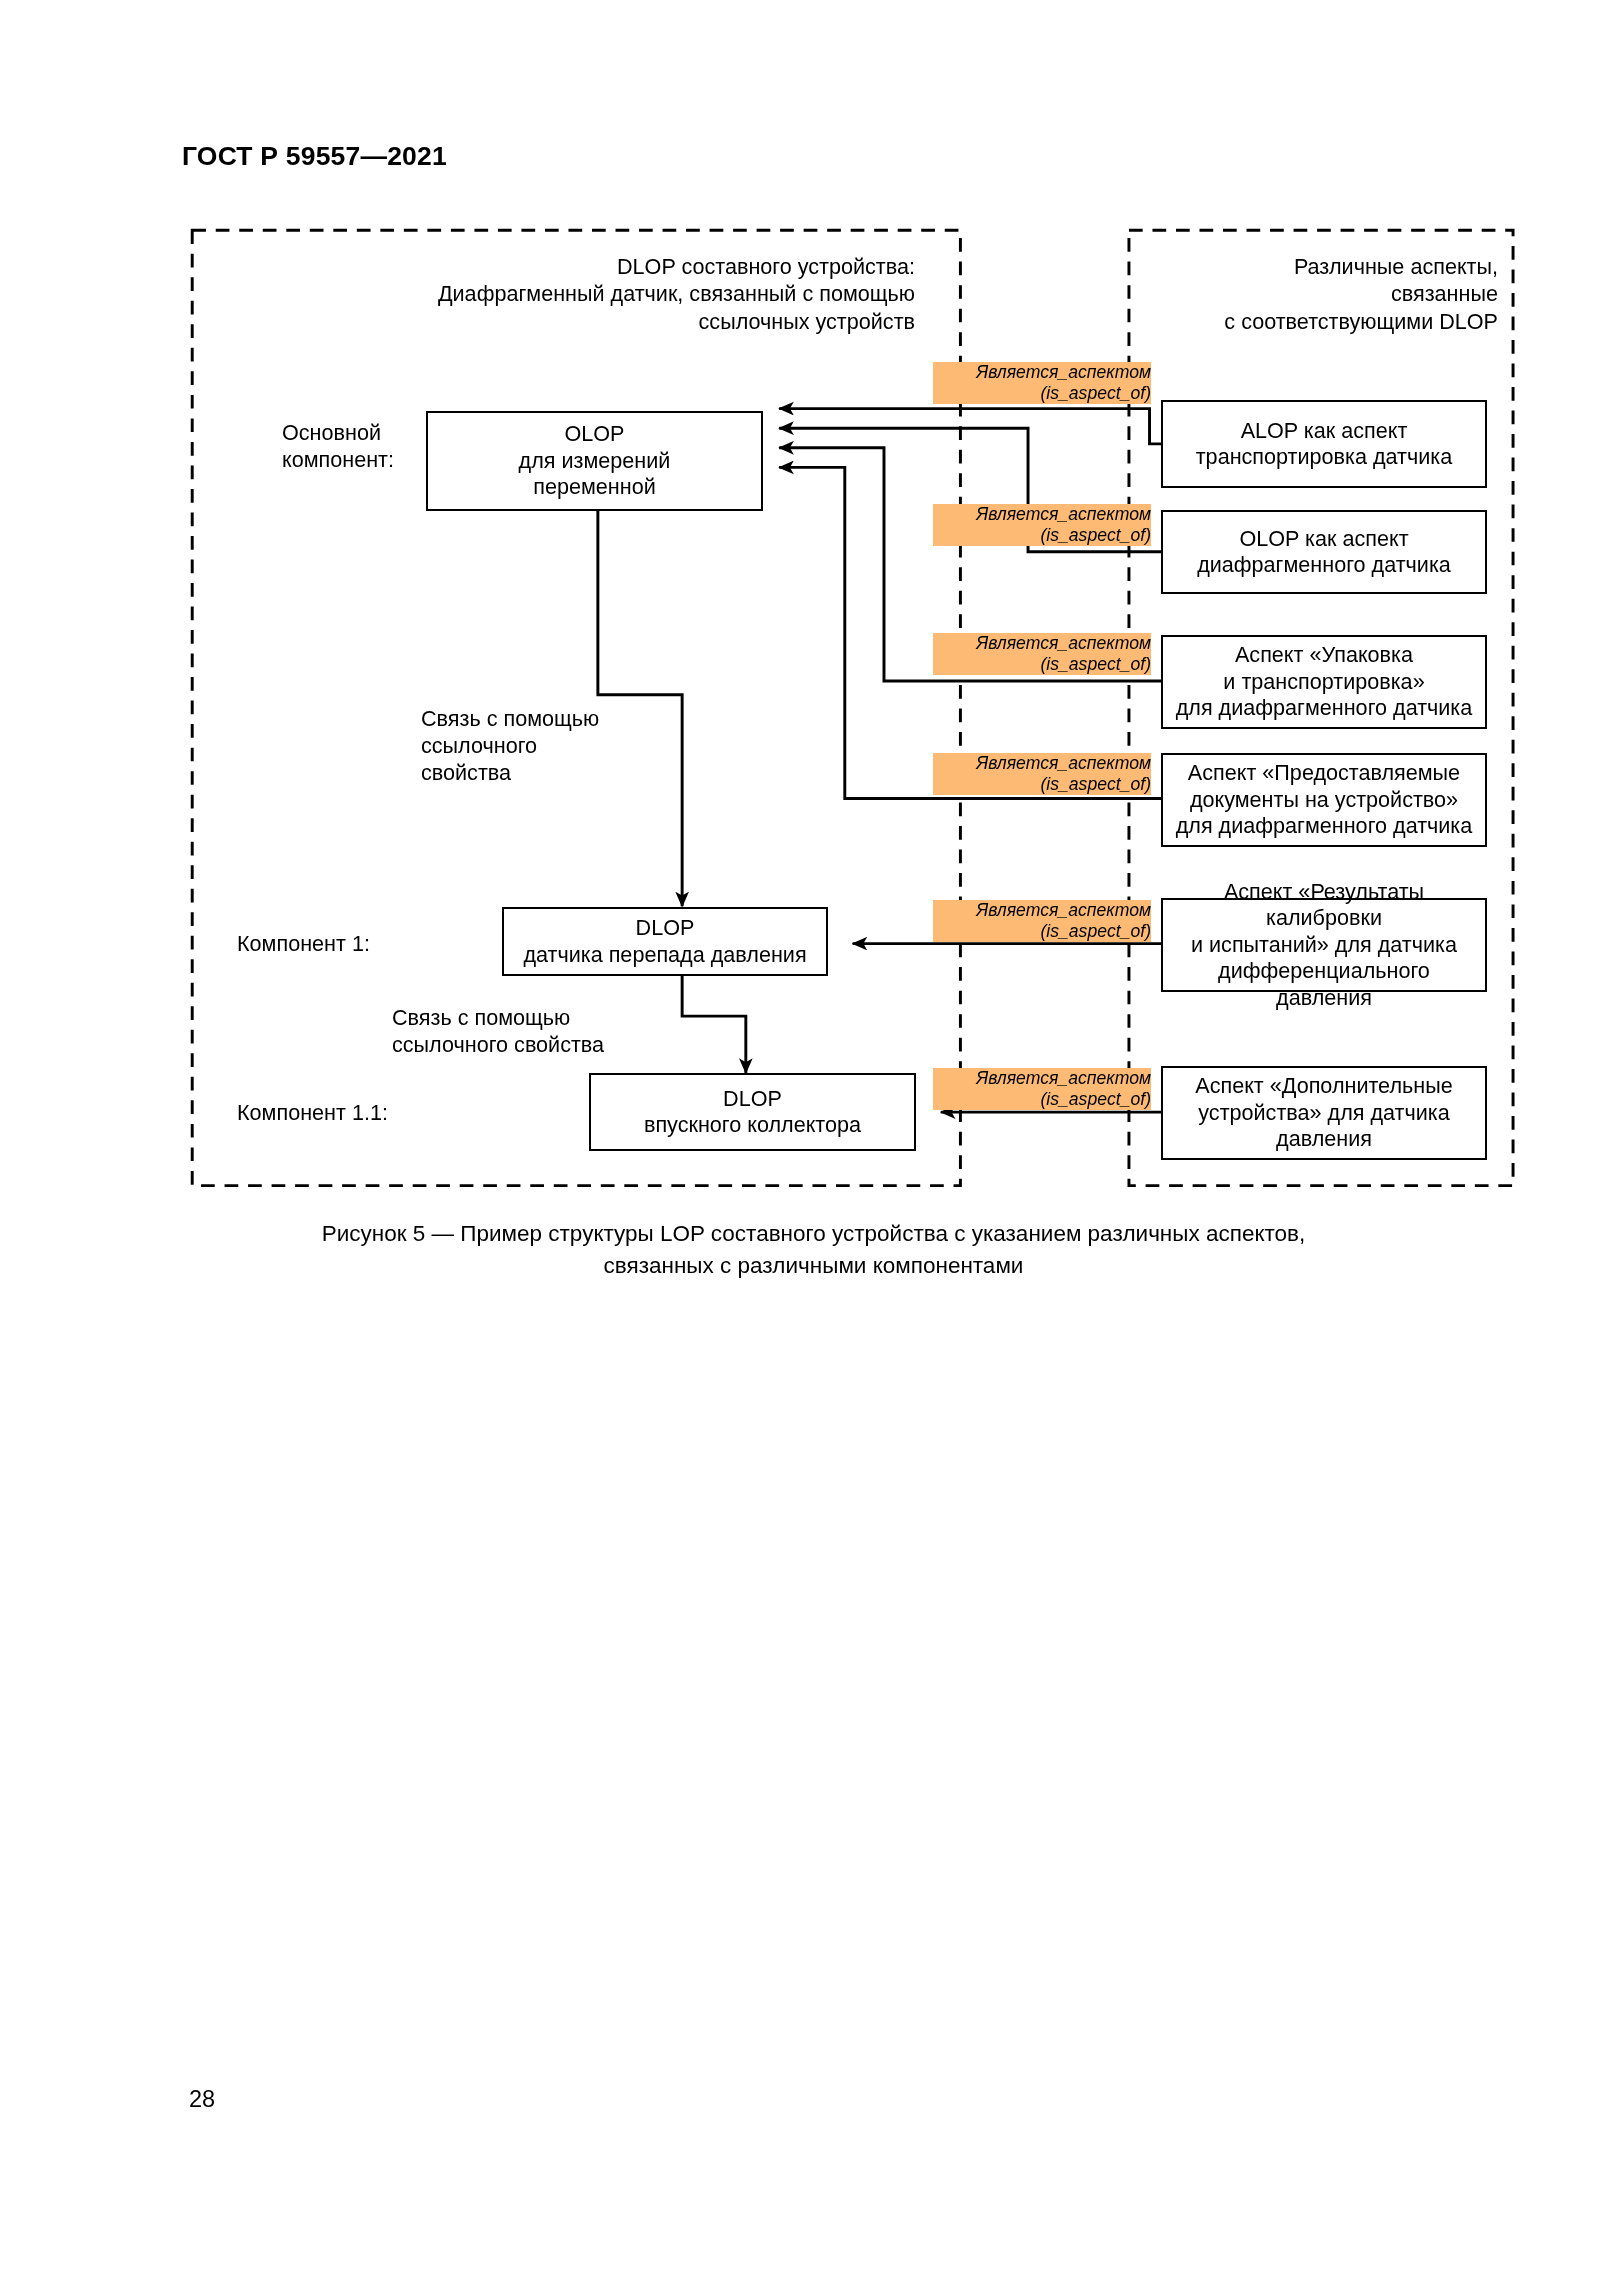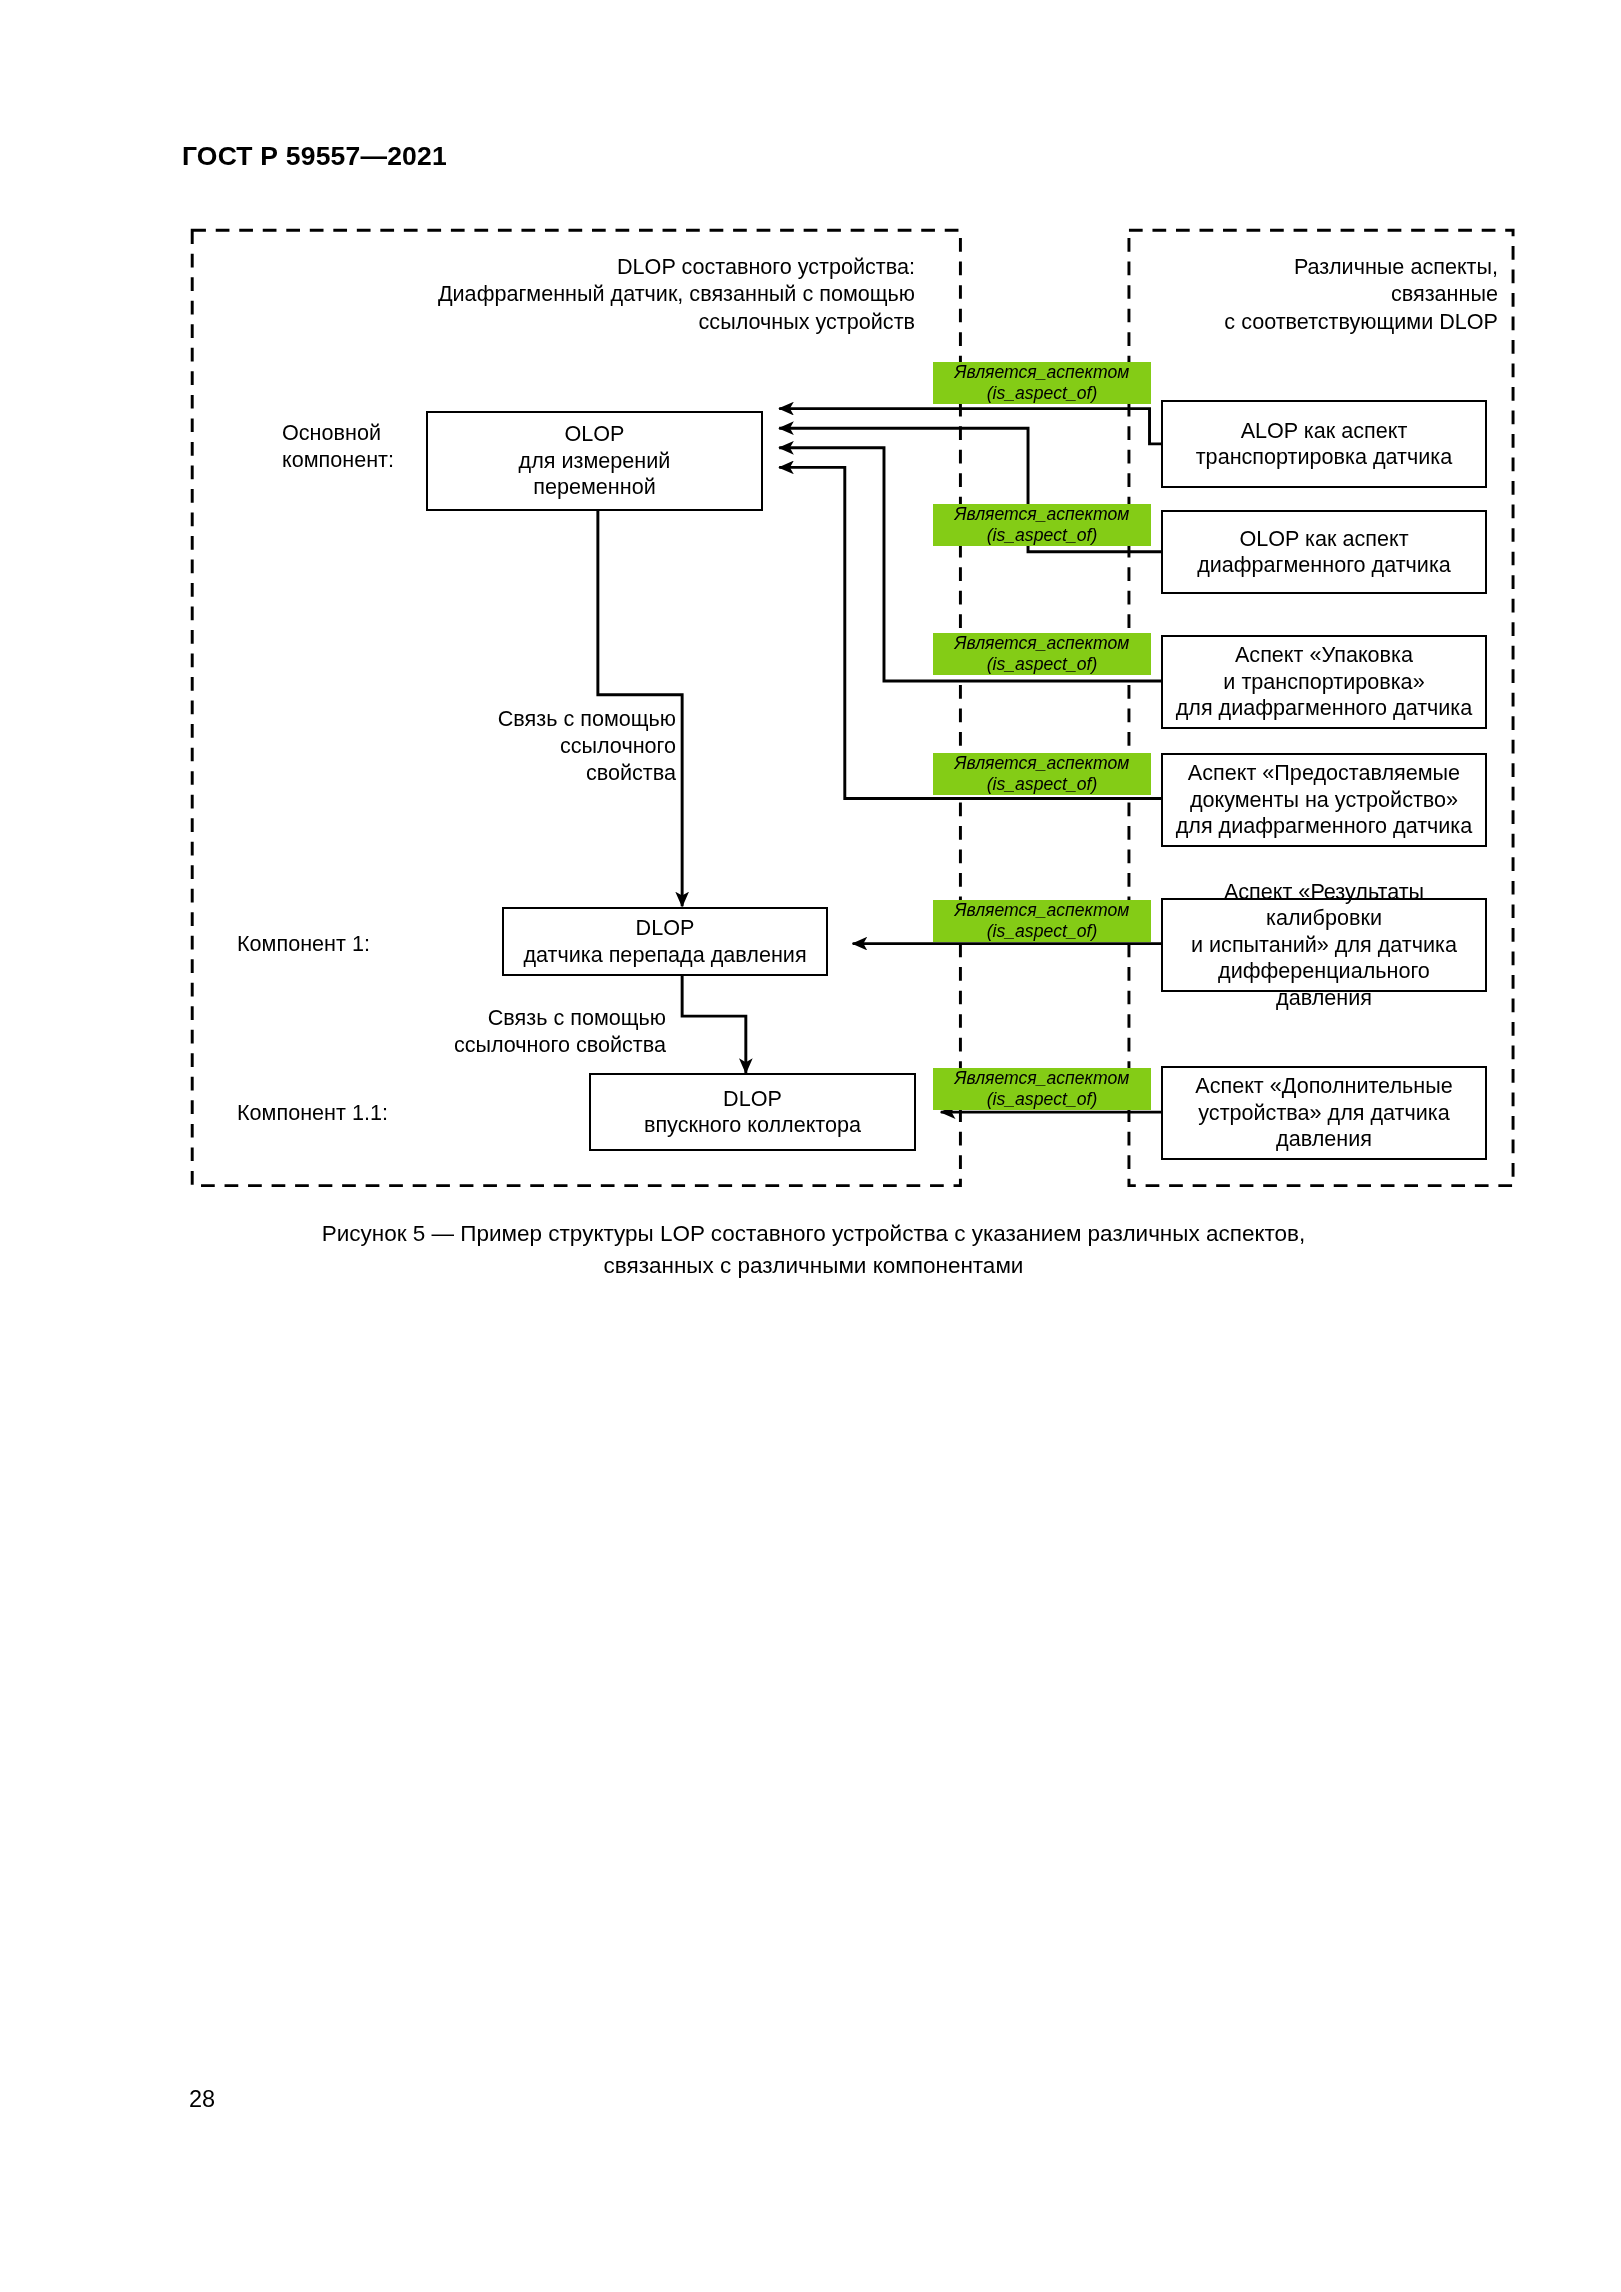--- a/index.html
+++ b/index.html
@@ -71,42 +71,42 @@
     line-height: 1.25;
     text-align: left;
     white-space: pre-line;
   }
 
   
   .free-text {
     position: absolute;
     font-size: 21.6px;
     line-height: 1.25;
-    text-align: right;
+    text-align: left;
     white-space: pre-line;
   }
 
   
   .group-title {
     position: absolute;
     font-size: 21.6px;
     line-height: 1.27;
     text-align: right;
     white-space: pre-line;
   }
 
   
   .rel-label {
     position: absolute;
     font-size: 17.6px;
     font-style: italic;
     line-height: 1.2;
-    text-align: center;
-    white-space: pre-line;
-    background: #84cc16;
+    text-align: right;
+    white-space: pre-line;
+    background: #fdba74;
   }
 
   
   #figure-caption {
     position: absolute;
     left: 196px;
     top: 1218px;
     width: 1235px;
     text-align: center;
     font-size: 22.5px;

